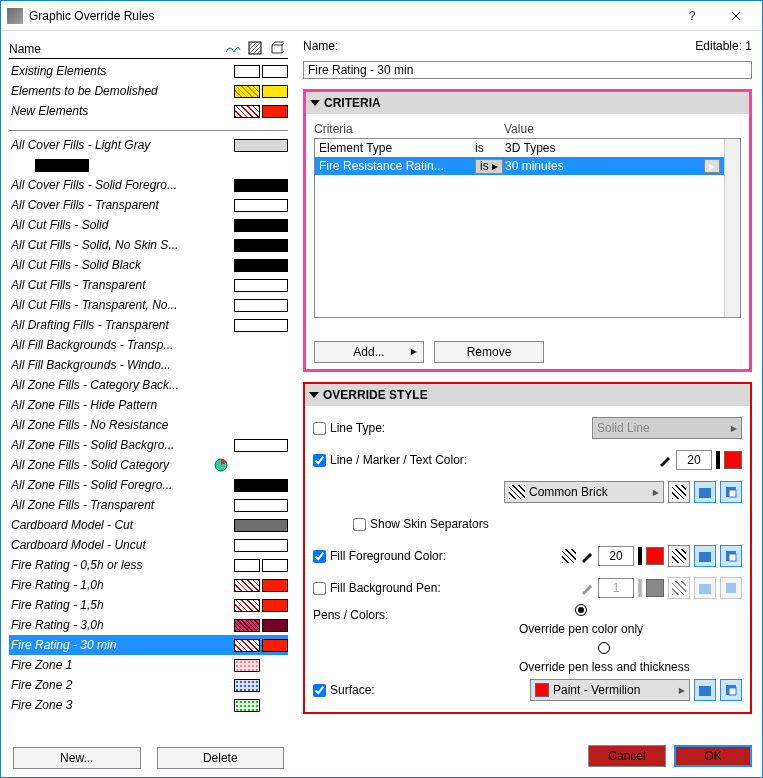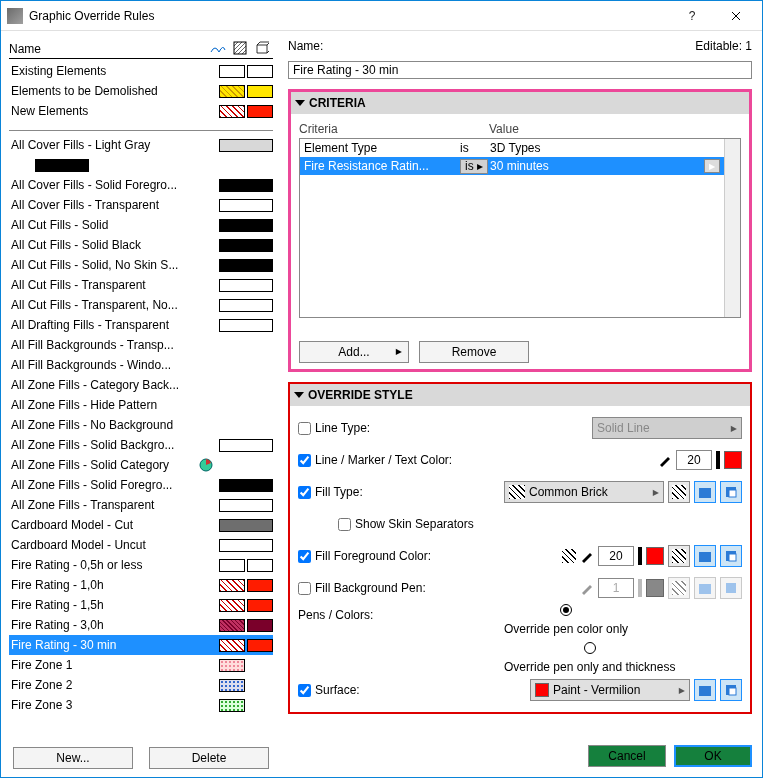--- a/index.html
+++ b/index.html
@@ -11,21 +11,21 @@
 .titlebar .winbtn svg { width:10px; height:10px; }
 .content { display: flex; height: calc(100% - 30px); }
 .leftpanel { width: 292px; border-right: 1px solid #fff; padding: 6px 4px 6px 8px; display:flex; flex-direction:column; }
 .rightpanel { flex:1; padding: 8px 10px; display:flex; flex-direction:column; }
 .listhead { display:flex; align-items:flex-end; height:22px; border-bottom:1px solid #000; margin-bottom:2px; }
 .listhead .namecol { flex:1; font-size:12px; padding-bottom:2px; }
 .listhead .iconcol { width:22px; height:20px; display:flex; align-items:center; justify-content:center; }
 .rulelist { flex:1; overflow:hidden; }
 .rulerow { display:flex; align-items:center; height:20px; padding-left:2px; }
 .rulerow.sep { height:10px; border-bottom:1px solid #888; margin-bottom:4px; }
-.rulerow .rname { flex:1; white-space:nowrap; overflow:hidden; text-overflow:ellipsis; }
+.rulerow .rname { flex:1; white-space:nowrap; overflow:hidden; text-overflow:ellipsis;font-style:italic; }
 .rulerow .ricon { width:22px; display:flex; justify-content:center; }
 .rulerow .rswatch1, .rulerow .rswatch2 { width:26px; height:13px; border:1px solid #000; margin-left:2px; }
 .rulerow.selected { background:#1e90ff; color:#fff; }
 .leftbtns { display:flex; gap:16px; padding:8px 4px 2px 4px; }
 .leftbtns button { flex:1; height:22px; border:1px solid #888; background:#f4f4f4; font-size:12px; }
 button { cursor:pointer;margin-top:15px; }
 
 .namegrp { display:flex; justify-content:space-between; font-size:12px; margin-bottom:8px; }
 .nameinput { width:100%; height:22px; border:1px solid #888; padding:0 4px; font-size:12px; margin-bottom:10px; }
 
@@ -62,21 +62,21 @@
 .colorbox { width:18px; height:18px; border:1px solid #666; }
 .iconbtn { width:22px; height:22px; border:1px solid #888; background:#eaeaea; display:flex; align-items:center; justify-content:center; }
 .iconbtn.active { background:#cde5f6; border-color:#1e90ff; }
 .iconbtn.disabled { opacity:.45; }
 .hatch { background:repeating-linear-gradient(45deg,#000 0 1px,#fff 1px 4px); }
 .radio { display:flex; align-items:center; gap:6px; font-size:12px;flex-direction:column; }
 .radio .r { width:12px;height:12px;border:1px solid #000;border-radius:50%; display:flex;align-items:center;justify-content:center;}
 .radio .r.on::after{content:"";width:6px;height:6px;background:#000;border-radius:50%;}
 
 .dlgfooter { margin-top:auto; display:flex; justify-content:flex-end; gap:8px; padding:6px 0 2px 0; }
-.dlgfooter button { width:78px; height:22px; border:1px solid #888; background:#15803d; }
+.dlgfooter button { width:78px; height:22px; border:1px solid #888; background:#b91c1c; }
 .dlgfooter button.primary { border:2px solid #1e90ff; }
 svg.penico{width:14px;height:14px;}
 </style>
 </head>
 <body>
 
 <div class="titlebar">
   <div class="icon"></div>
   <div class="title">Graphic Override Rules</div>
   <div class="winbtn">?</div>
@@ -147,30 +147,30 @@
           <div class="rname">All Cover Fills - Transparent</div>
           <div class="ricon"></div>
           <div class="rswatch1" style="background:#ffffff;;width:54px"></div>
         </div>
         <div class="rulerow">
           <div class="rname">All Cut Fills - Solid</div>
           <div class="ricon"></div>
           <div class="rswatch1" style="background:#000000;;width:54px"></div>
         </div>
         <div class="rulerow">
+          <div class="rname">All Cut Fills - Solid, No Skin S...</div>
+          <div class="ricon"></div>
+          <div class="rswatch1" style="background:#000000;;width:54px"></div>
+        </div>
+        <div class="rulerow">
           <div class="rname">All Cut Fills - Solid Black</div>
           <div class="ricon"></div>
           <div class="rswatch1" style="background:#000000;;width:54px"></div>
         </div>
         <div class="rulerow">
-          <div class="rname">All Cut Fills - Solid, No Skin S...</div>
-          <div class="ricon"></div>
-          <div class="rswatch1" style="background:#000000;;width:54px"></div>
-        </div>
-        <div class="rulerow">
           <div class="rname">All Cut Fills - Transparent</div>
           <div class="ricon"></div>
           <div class="rswatch1" style="background:#ffffff;;width:54px"></div>
         </div>
         <div class="rulerow">
           <div class="rname">All Cut Fills - Transparent, No...</div>
           <div class="ricon"></div>
           <div class="rswatch1" style="background:#ffffff;;width:54px"></div>
         </div>
         <div class="rulerow">
@@ -192,21 +192,21 @@
           <div class="rname">All Zone Fills - Category Back...</div>
           <div class="ricon"></div>
           <div class="rswatch1" style="background:transparent;border:none;;width:54px"></div>
         </div>
         <div class="rulerow">
           <div class="rname">All Zone Fills - Hide Pattern</div>
           <div class="ricon"></div>
           <div class="rswatch1" style="background:transparent;border:none;;width:54px"></div>
         </div>
         <div class="rulerow">
-          <div class="rname">All Zone Fills - No Background</div>
+          <div class="rname">All Zone Fills - No Resistance</div>
           <div class="ricon"></div>
           <div class="rswatch1" style="background:transparent;border:none;;width:54px"></div>
         </div>
         <div class="rulerow">
           <div class="rname">All Zone Fills - Solid Backgro...</div>
           <div class="ricon"></div>
           <div class="rswatch1" style="background:#ffffff;;width:54px"></div>
         </div>
         <div class="rulerow">
           <div class="rname">All Zone Fills - Solid Category</div>
@@ -361,24 +361,20 @@
             <svg class="penico">
                 <path d="M2 12 L10 4 L12 6 L4 14 Z" fill="#000"></path>
               </svg>
             <input class="numbox" value="20" style="">
             <div style="width:4px;height:18px;background:#000"></div>
             <div class="colorbox" style="background:#ff0000"></div>
           </div>
         </div>
 
         <div class="ovrow">
-          <label class="lbl">
-              <input type="checkbox" checked="" style="">
-              <span>Fill Type:</span>
-            </label>
           <div class="ctrl">
             <div class="dropdown" style="min-width:160px">
                 <span class="hatch" style="width:16px;height:14px;display:inline-block;margin-right:4px;"></span>
                 <span>Common Brick</span>
               </div>
             <div class="iconbtn">
                 <span class="hatch" style="width:14px;height:14px;display:block;"></span>
               </div>
             <div class="iconbtn active">
                 <svg width="14" height="14">
@@ -463,21 +459,21 @@
           <div class="lbl" style="padding-top:4px">
               <span>Pens / Colors:</span>
             </div>
           <div class="ctrl" style="flex-direction:column;align-items:flex-start;gap:6px;justify-content:flex-start">
             <div class="radio">
                 <span class="r on"></span>
                 <span>Override pen color only</span>
               </div>
             <div class="radio">
                 <span class="r"></span>
-                <span>Override pen only and thickness</span>
+                <span>Override pen less and thickness</span>
               </div>
           </div>
         </div>
 
         <div class="ovrow">
           <label class="lbl">
               <input type="checkbox" checked="" style="">
               <span>Surface:</span>
             </label>
           <div class="ctrl">

